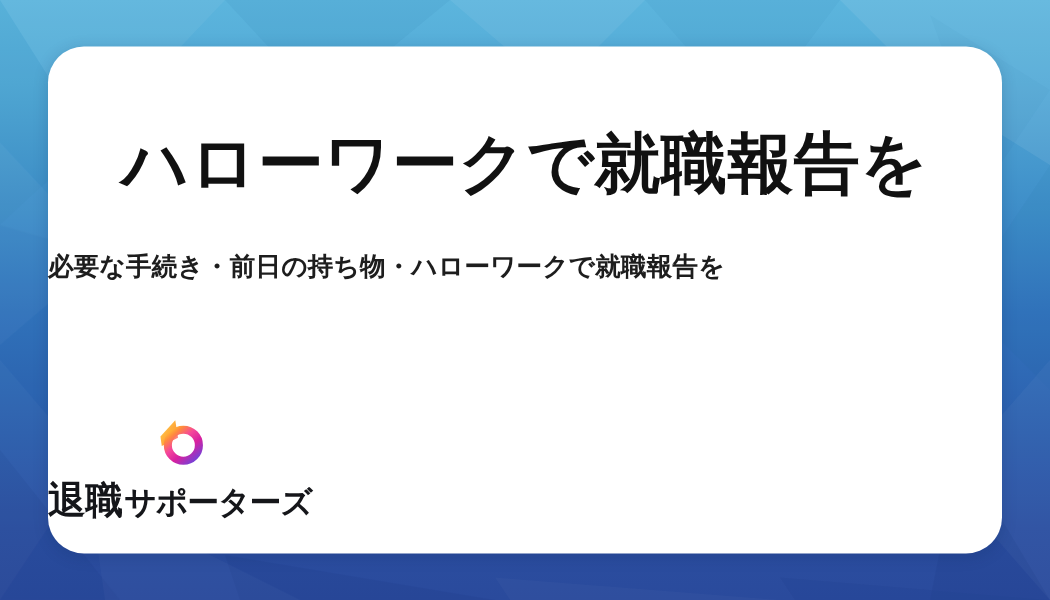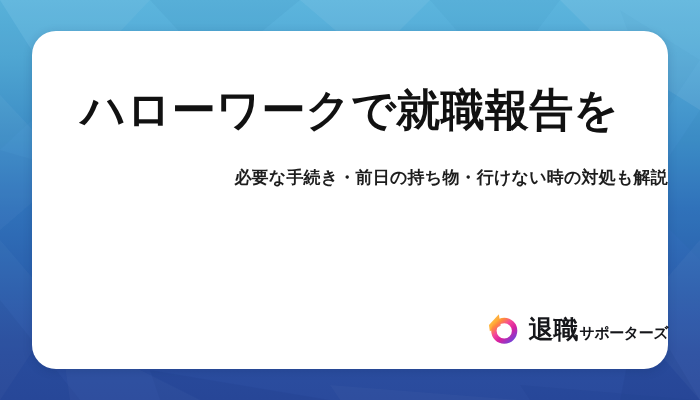--- a/index.html
+++ b/index.html
@@ -43,21 +43,21 @@
     left: 32px;
     top: 31px;
     width: 636px;
     height: 338px;
     background: #ffffff;
     border-radius: 24px;
     box-shadow: 0 2px 10px rgba(10, 35, 80, 0.18);
     box-sizing: border-box;
     display: flex;
     flex-direction: column;
-    align-items: flex-end;
+    align-items: flex-start;
   }
 
   .title-block {
     width: 100%;
     text-align: center;
     margin-top: 50px;
     color: #111111;
     font-weight: 700;
     font-size: 44px;
     line-height: 1.34;
@@ -80,20 +80,21 @@
     letter-spacing: 0.2px;
     white-space: nowrap;
   }
 
   .logo-row {
     margin-top: auto;
     margin-bottom: 22px;
     display: flex;
     align-items: center;
     gap: 9px;
+    flex-direction: column;
   }
 
   .logo-mark {
     width: 36px;
     height: 36px;
     display: block;
     flex: 0 0 auto;
   }
 
   .logo-text {
@@ -101,21 +102,21 @@
     align-items: baseline;
     color: #15161a;
     font-weight: 700;
   }
   .logo-kanji {
     font-size: 25px;
     letter-spacing: 0px;
     line-height: 1;
   }
   .logo-kana {
-    font-size: 15px;
+    font-size: 21px;
     letter-spacing: -0.5px;
     line-height: 1;
     margin-left: 1px;
   }
 </style>
 </head>
 <body>
 
 <div id="thumbnail-root">
 
@@ -141,21 +142,21 @@
       <polygon points="620,10 700,60 660,120" fill="#0a4f86" opacity="0.10"></polygon>
     </g>
   </svg>
 
   <div class="card">
 
     <div class="title-block">
       <span class="title-line">ハローワークで就職報告を</span>
     </div>
 
-    <div class="subtitle">必要な手続き・前日の持ち物・行けない時の対処も解説</div>
+    <div class="subtitle">必要な手続き・前日の持ち物・ハローワークで就職報告を</div>
 
     <div class="logo-row">
       <svg class="logo-mark" viewBox="0 0 40 40" aria-hidden="true">
         <defs>
           <linearGradient id="ringGrad" x1="0%" y1="0%" x2="85%" y2="100%">
             <stop offset="0%" stop-color="#ffc832"></stop>
             <stop offset="18%" stop-color="#ff8a3d"></stop>
             <stop offset="42%" stop-color="#f5479b"></stop>
             <stop offset="68%" stop-color="#d8209f"></stop>
             <stop offset="100%" stop-color="#7b3fd4"></stop>

